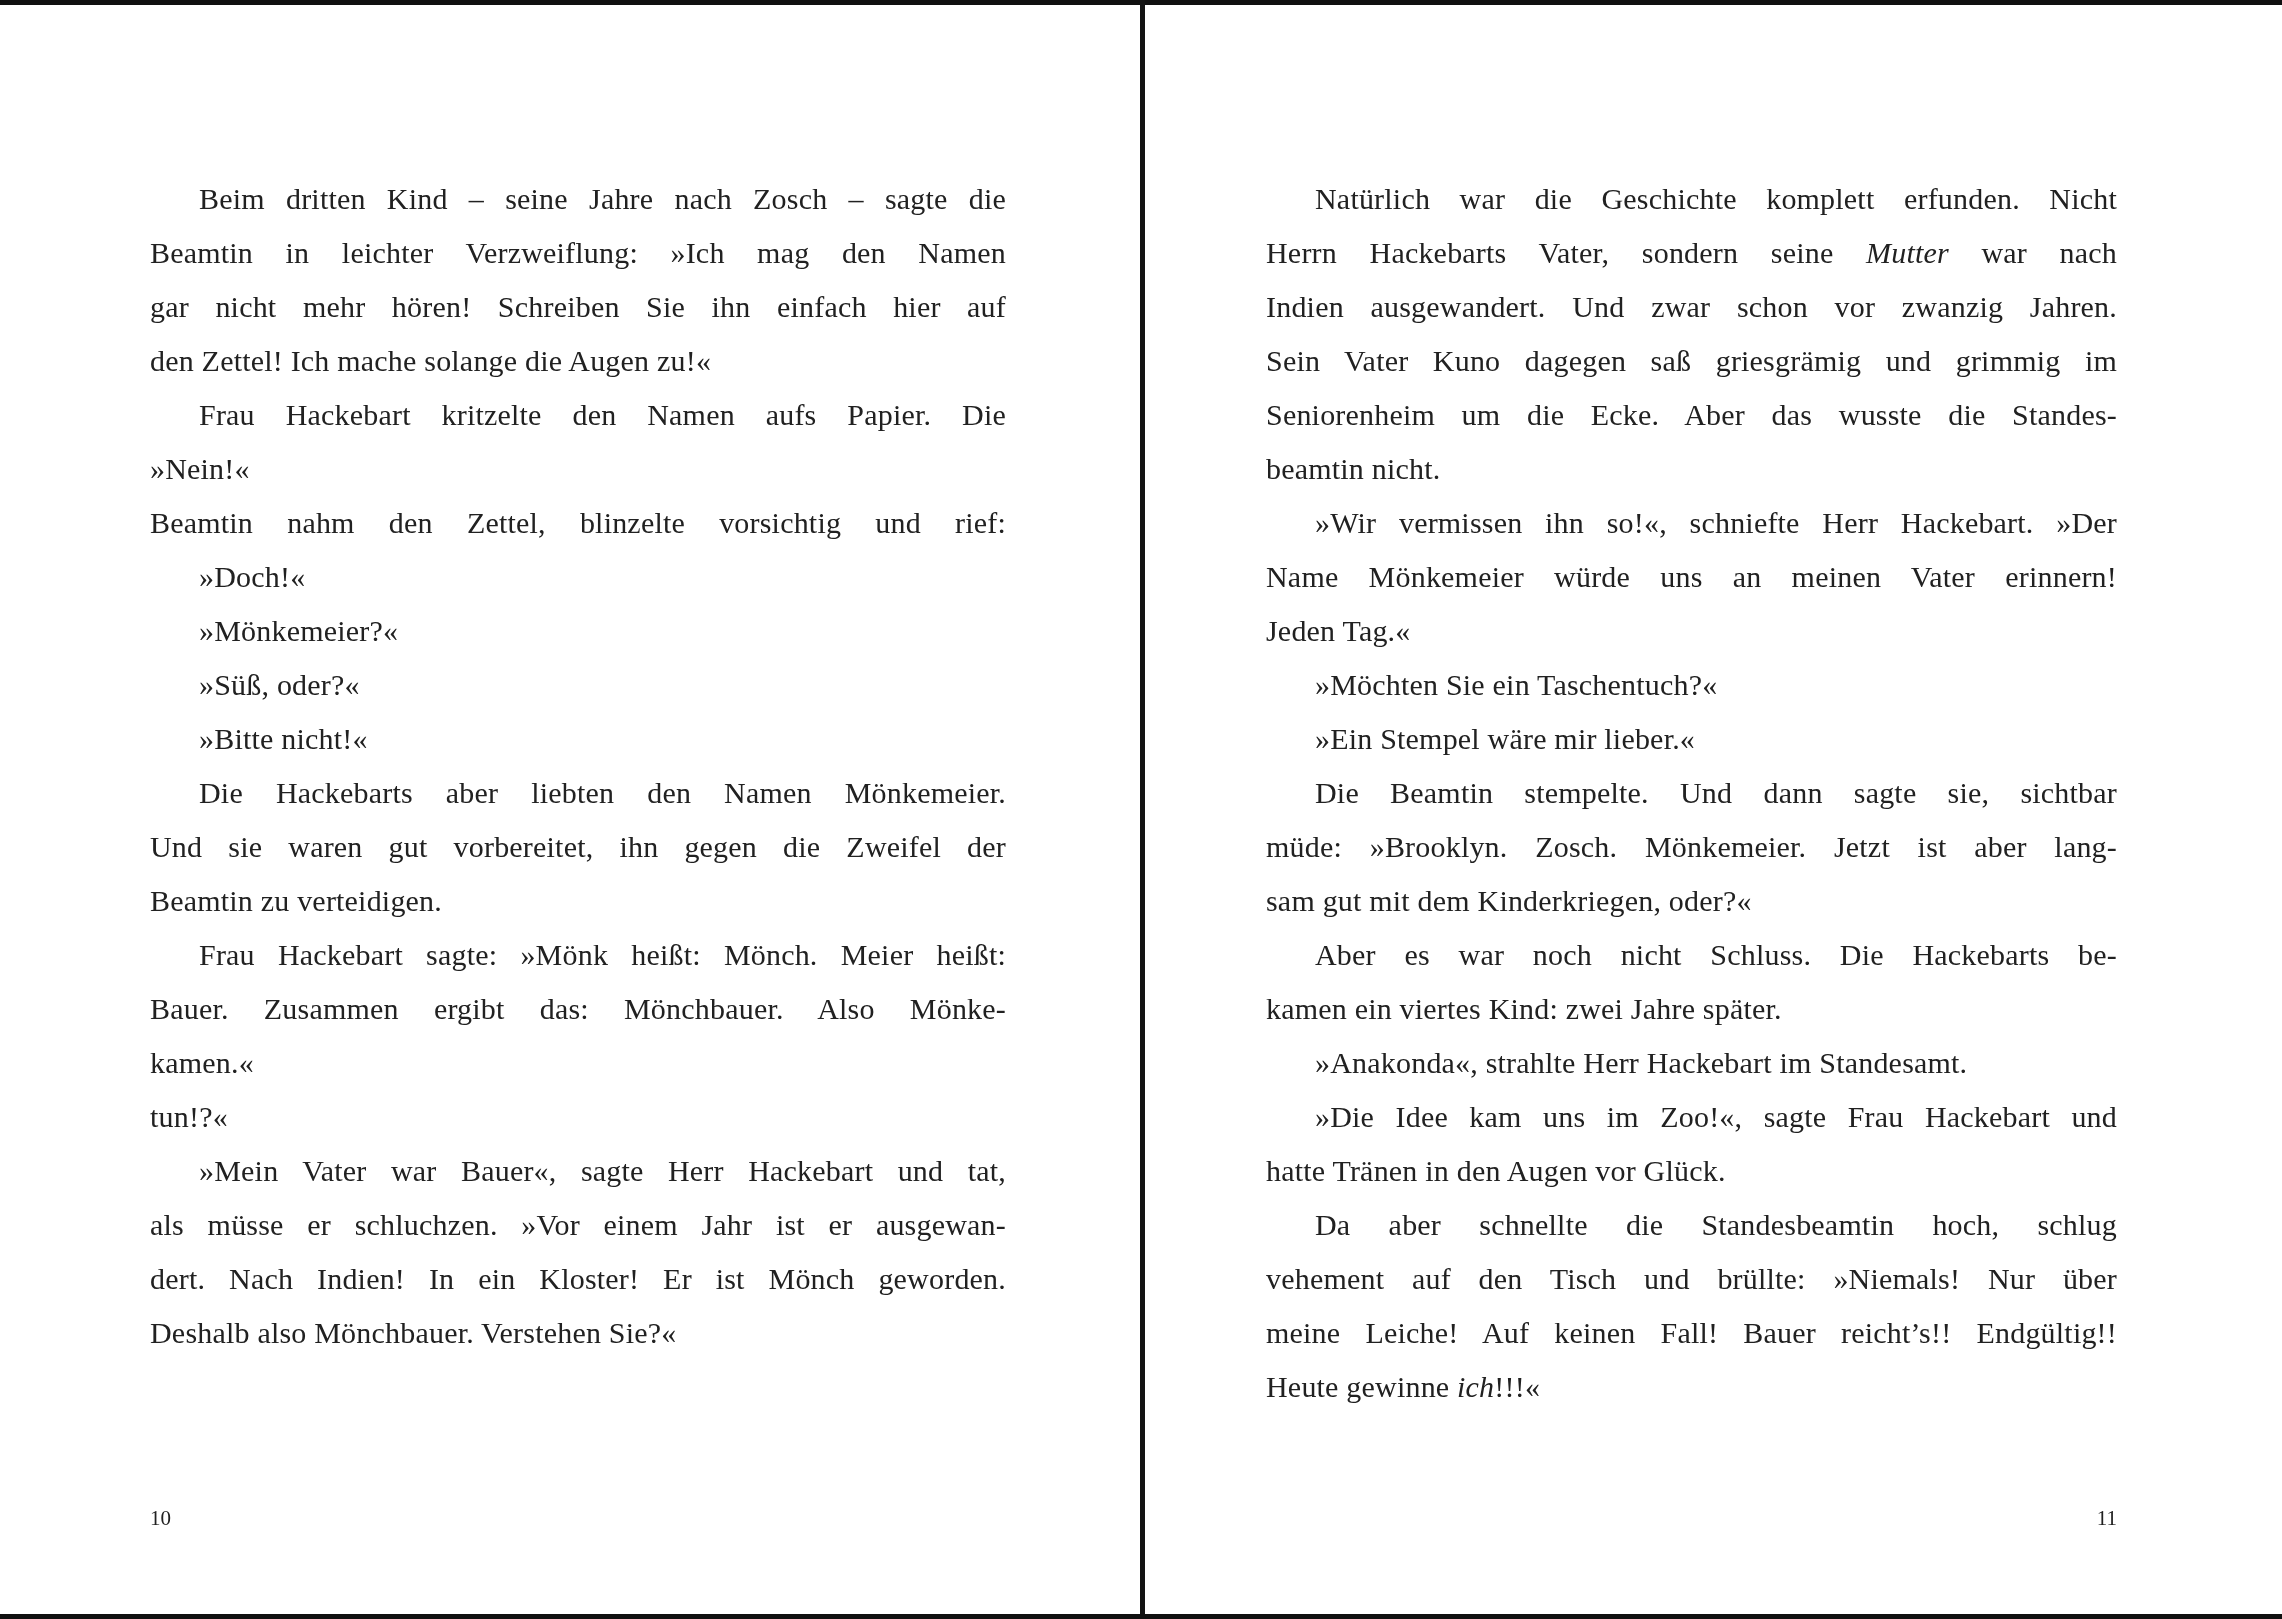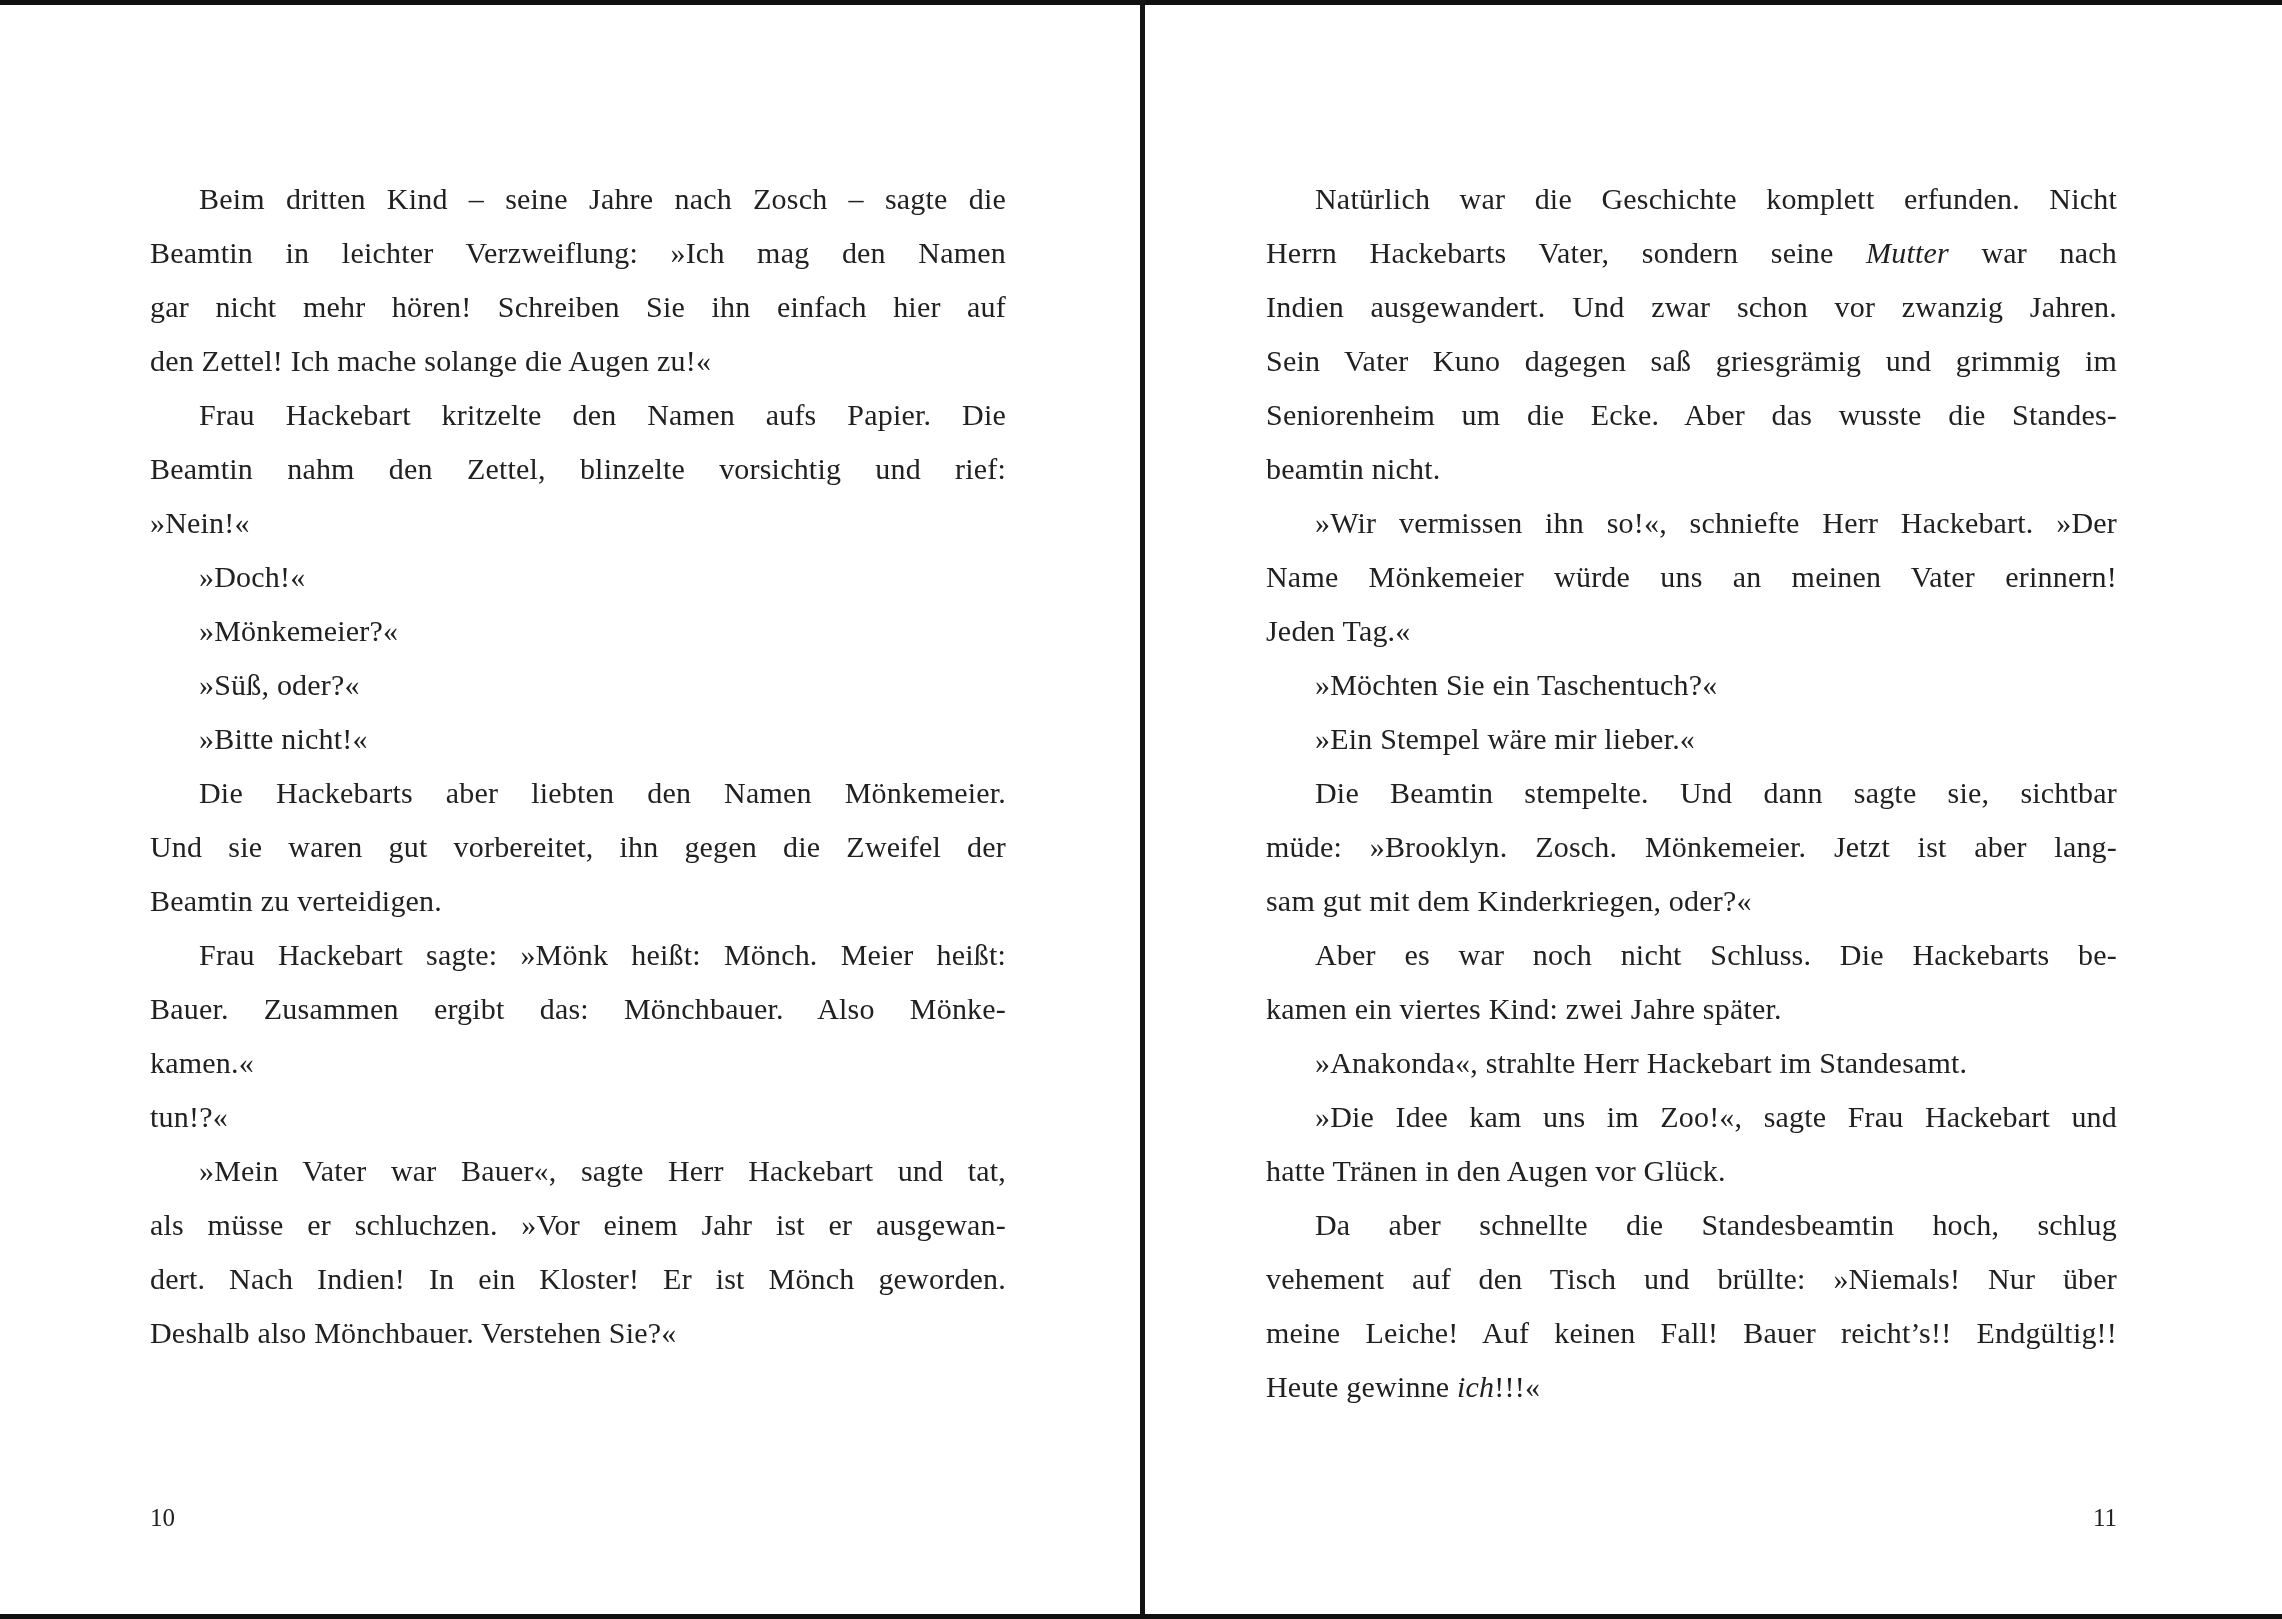--- a/index.html
+++ b/index.html
@@ -55,43 +55,43 @@
     text-align: justify;
     text-align-last: justify;
     text-justify: inter-word;
   }
   .line.indent { text-indent: 49px; }
   .seg-italic { font-style: italic; text-align: center; }
 
   .pagenum {
     position: absolute;
     top: 1499px;
-    font-size: 25px;
+    font-size: 21px;
     line-height: 38px;
     color: #212121;
   }
   .page.left  .pagenum { left: 150px; }
   .page.right .pagenum { left: 121px; width: 851px; text-align: right; }
 </style>
 </head>
 <body>
 
 <div class="spread">
   <div class="edge-top"></div>
   <div class="gutter"></div>
 
   <section class="page left">
     <div class="textblock">
         <div class="line justify indent"><span class="seg-regular">Beim dritten Kind – seine Jahre nach Zosch – sagte die</span></div>
         <div class="line justify"><span class="seg-regular">Beamtin in leichter Verzweiflung: »Ich mag den Namen</span></div>
         <div class="line justify"><span class="seg-regular">gar nicht mehr hören! Schreiben Sie ihn einfach hier auf</span></div>
         <div class="line"><span class="seg-regular">den Zettel! Ich mache solange die Augen zu!«</span></div>
         <div class="line justify indent"><span class="seg-regular">Frau Hackebart kritzelte den Namen aufs Papier. Die</span></div>
+        <div class="line"><span class="seg-regular">»Nein!«</span></div>
         <div class="line justify"><span class="seg-regular">Beamtin nahm den Zettel, blinzelte vorsichtig und rief:</span></div>
-        <div class="line"><span class="seg-regular">»Nein!«</span></div>
         <div class="line indent"><span class="seg-regular">»Doch!«</span></div>
         <div class="line indent"><span class="seg-regular">»Mönkemeier?«</span></div>
         <div class="line indent"><span class="seg-regular">»Süß, oder?«</span></div>
         <div class="line indent"><span class="seg-regular">»Bitte nicht!«</span></div>
         <div class="line justify indent"><span class="seg-regular">Die Hackebarts aber liebten den Namen Mönkemeier.</span></div>
         <div class="line justify"><span class="seg-regular">Und sie waren gut vorbereitet, ihn gegen die Zweifel der</span></div>
         <div class="line"><span class="seg-regular">Beamtin zu verteidigen.</span></div>
         <div class="line justify indent"><span class="seg-regular">Frau Hackebart sagte: »Mönk heißt: Mönch. Meier heißt:</span></div>
         <div class="line justify"><span class="seg-regular">Bauer. Zusammen ergibt das: Mönchbauer. Also Mönke-</span></div>
         <div class="line"><span class="seg-regular">kamen.«</span></div>

